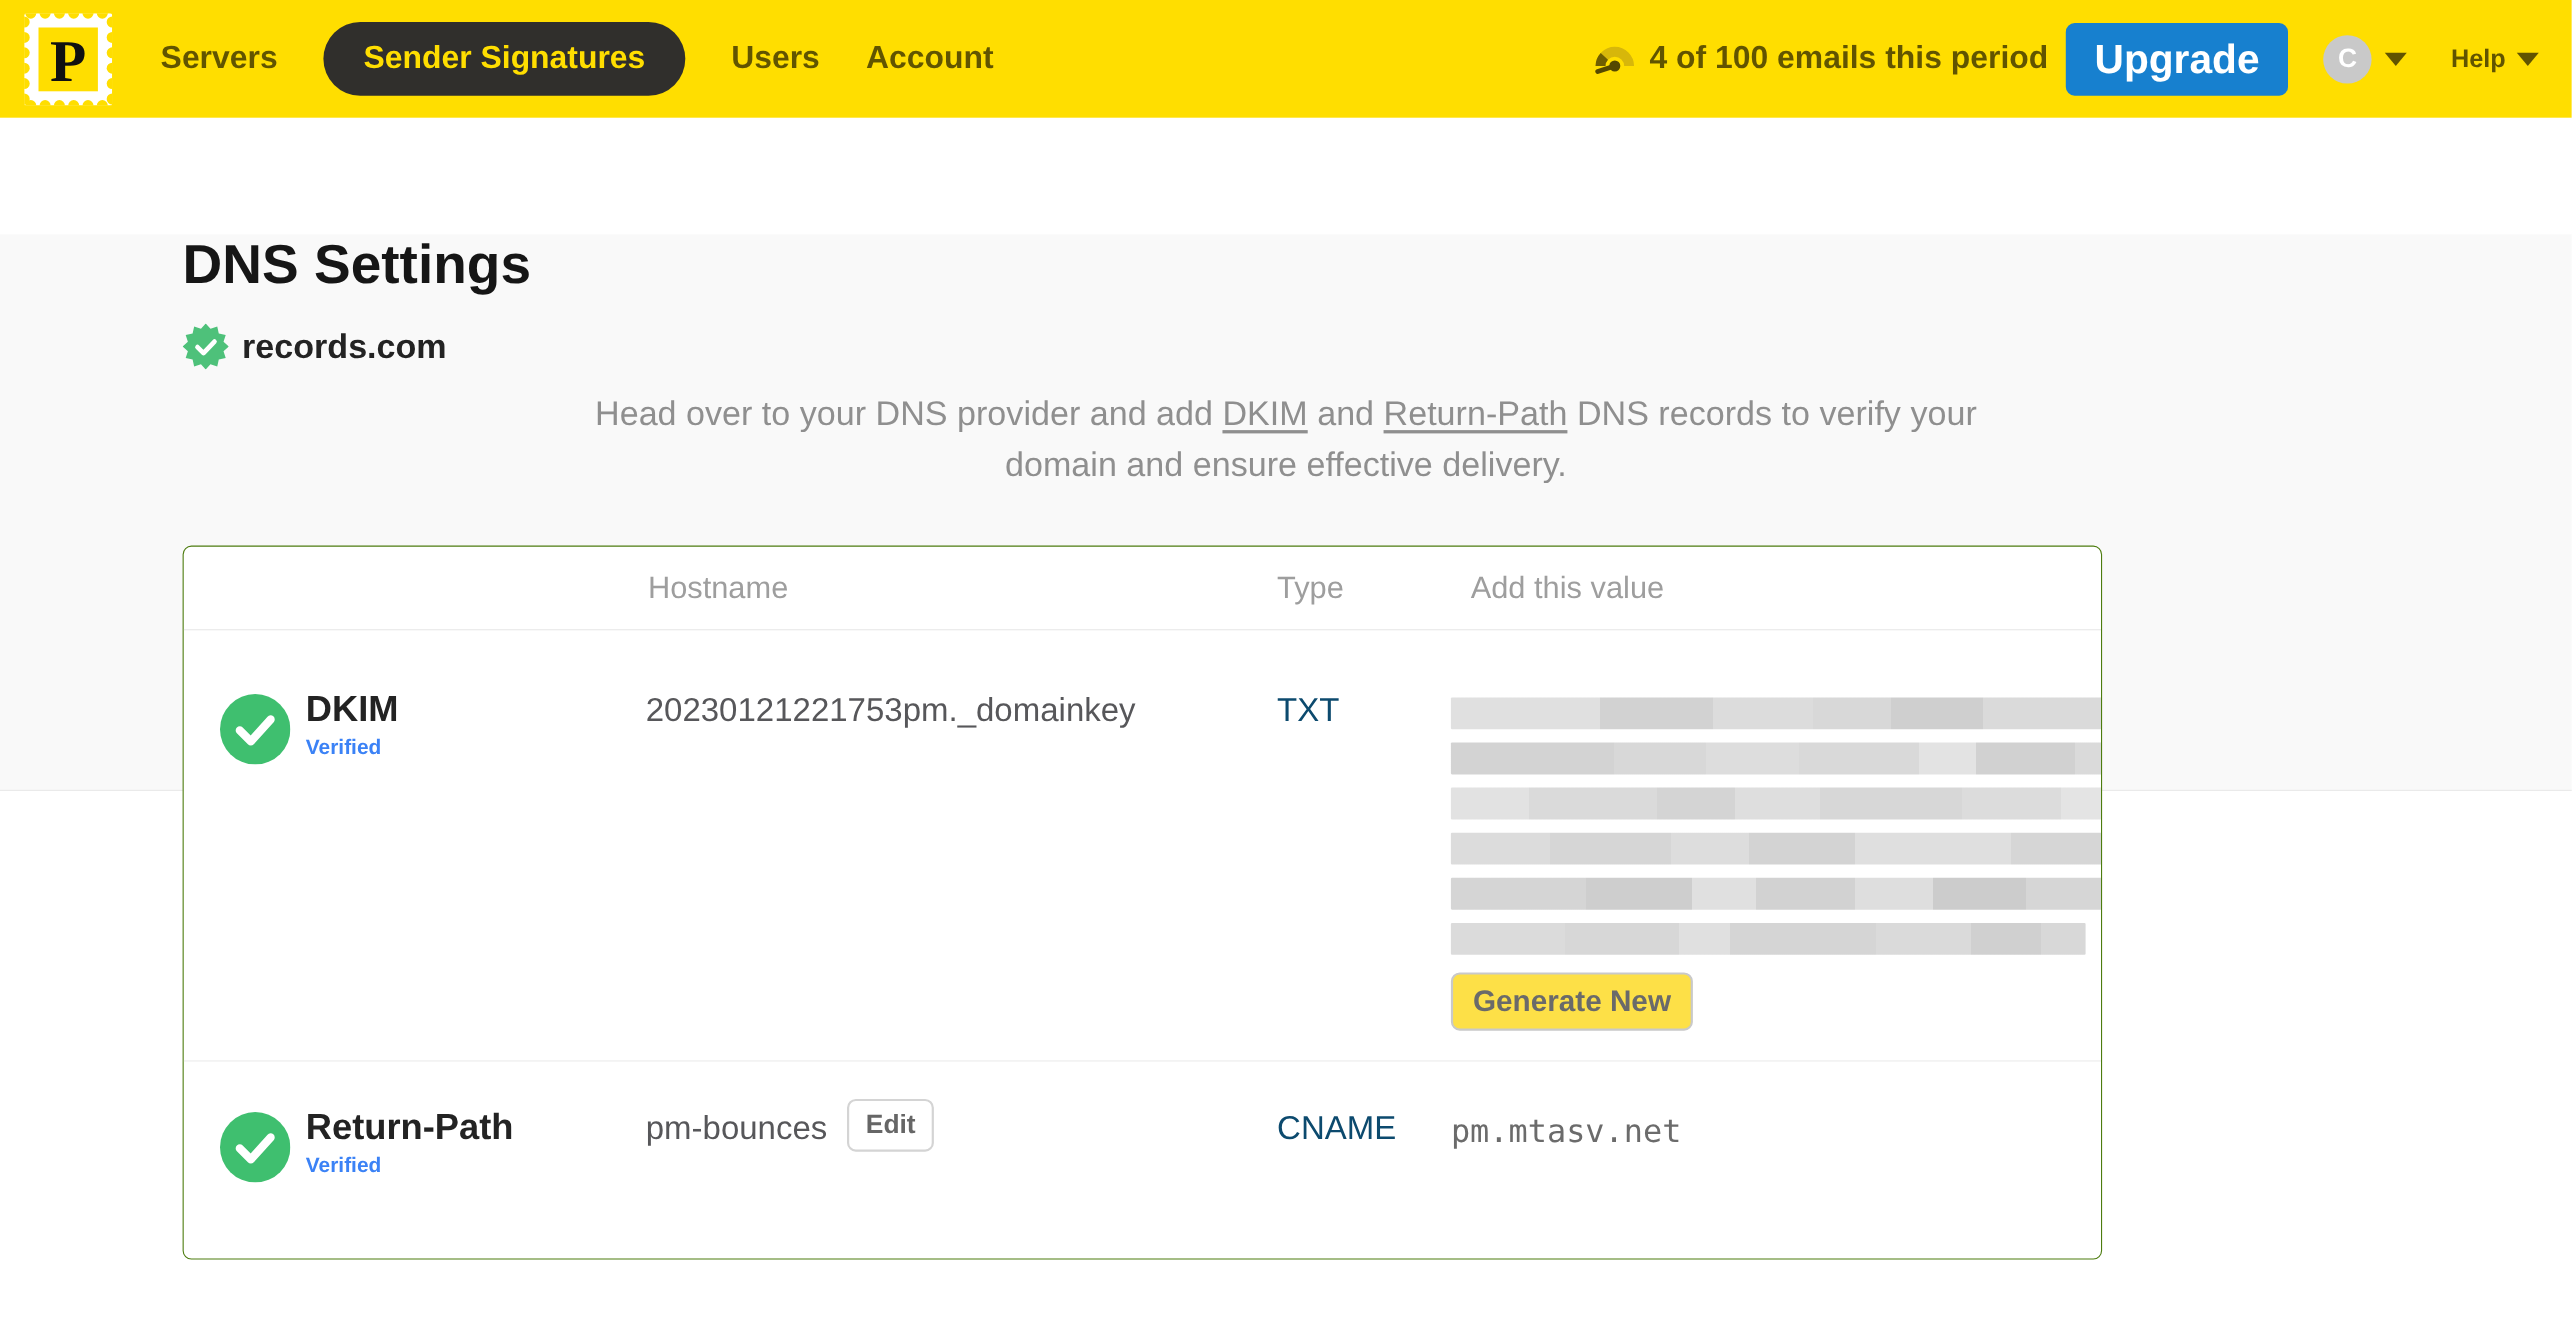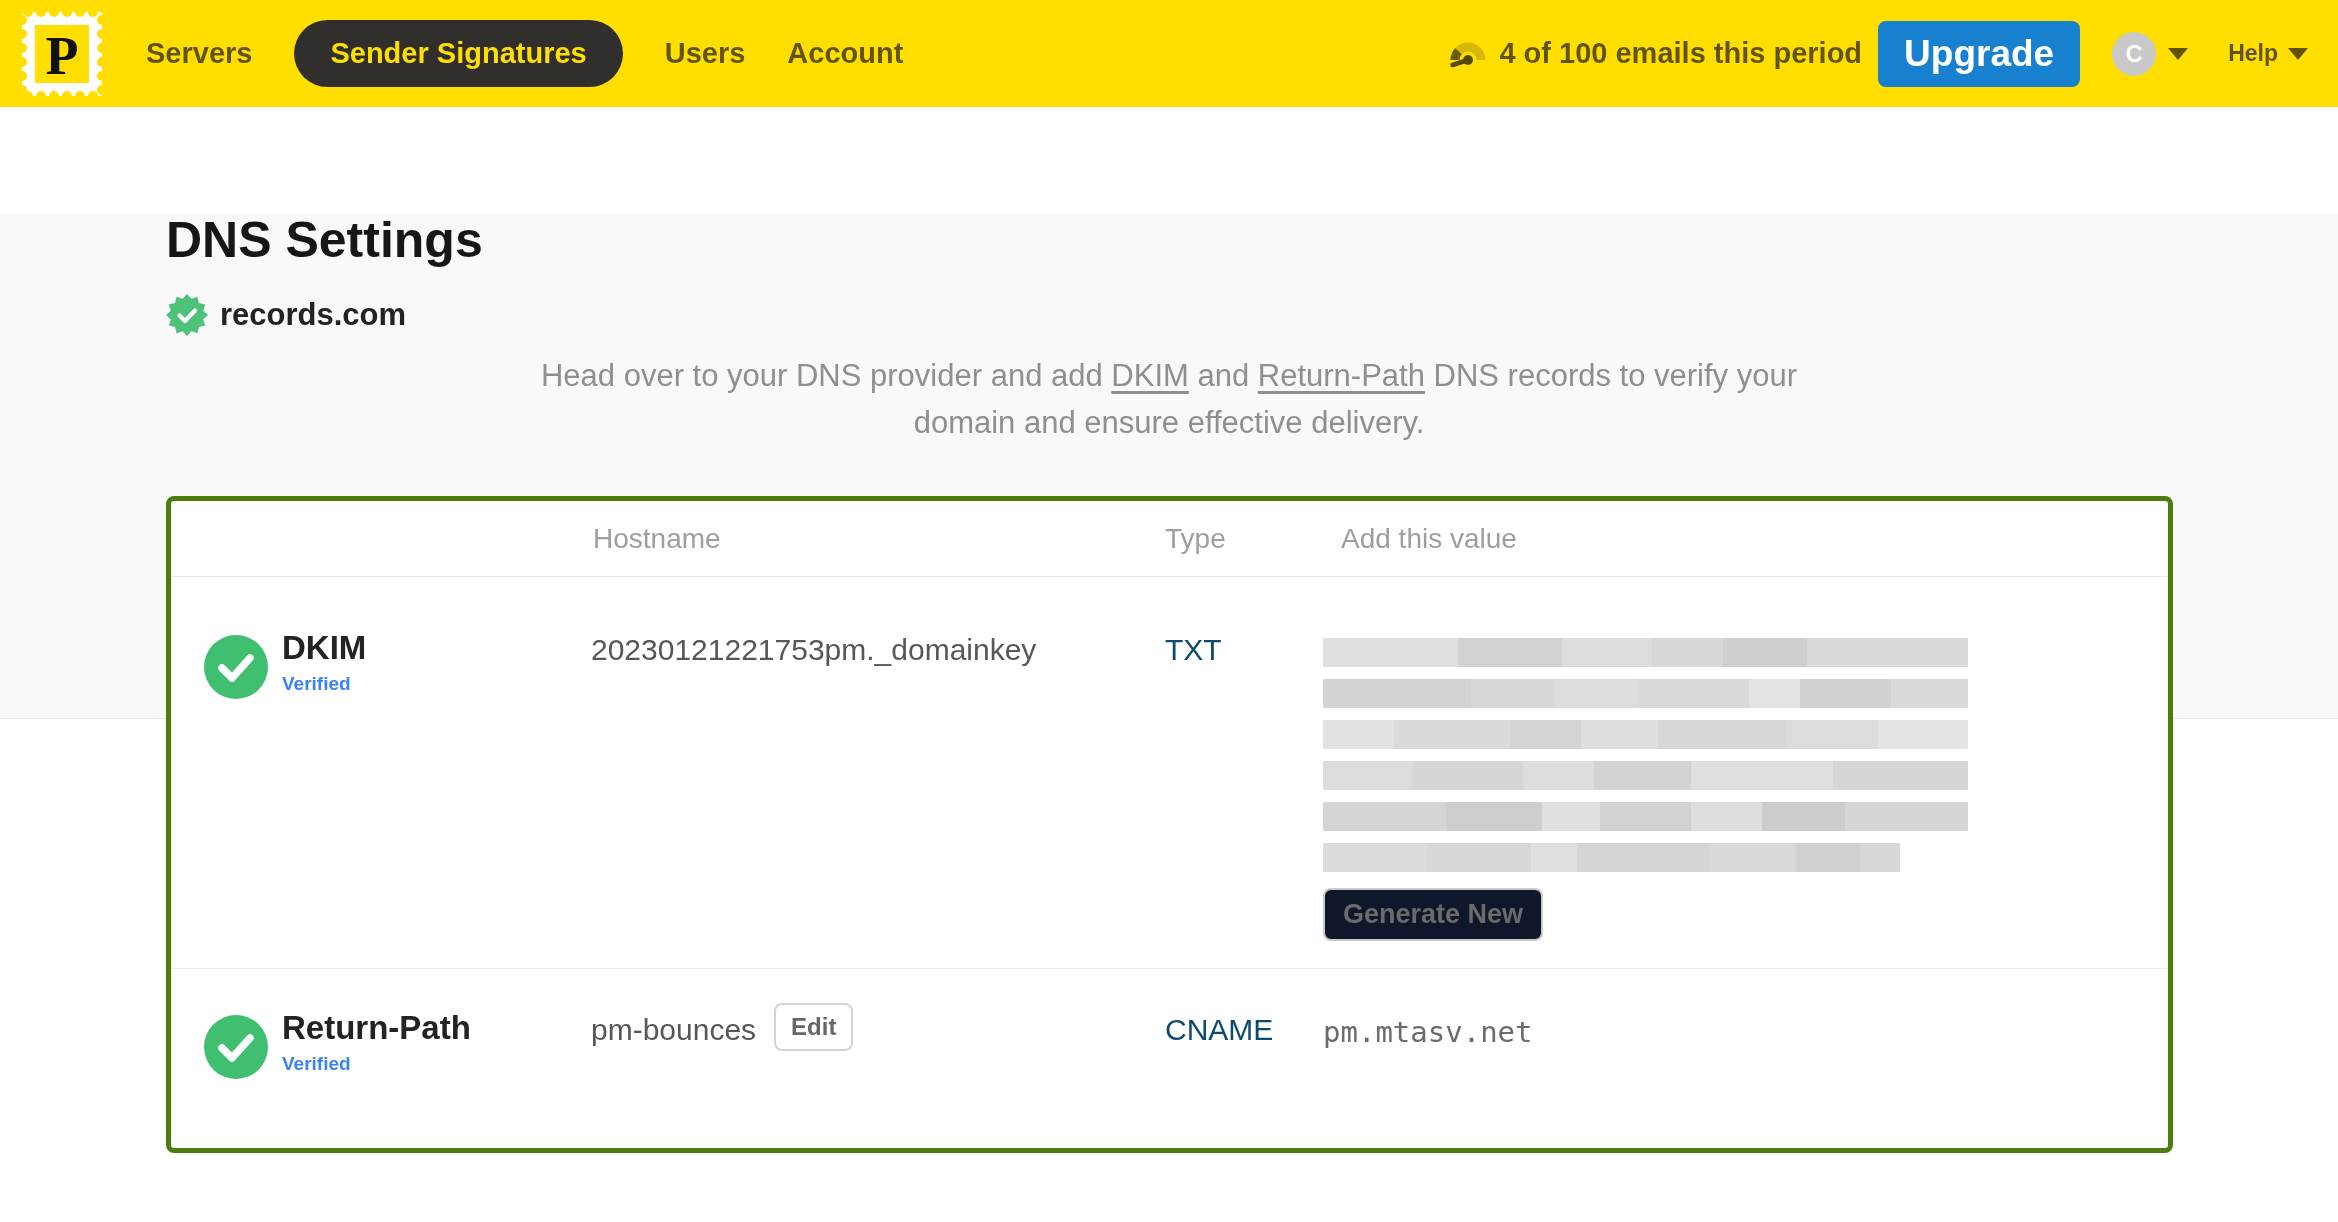--- a/index.html
+++ b/index.html
@@ -36,21 +36,21 @@
 
   .page-title { margin-top:106px; font-size:50px; line-height:1.1; font-weight:bold;
     color:#161616; }
   .domain-row { margin-top:26px; display:flex; align-items:center; gap:12px; }
   .domain-name { font-size:31px; font-weight:bold; color:#232323; }
   .intro { margin:16px auto 0; max-width:1260px; text-align:center; font-size:31px;
     line-height:47px; color:#8f8f8f; }
   .intro a { color:#8f8f8f; text-decoration:underline; text-underline-offset:5px; cursor:pointer; }
 
   
-  .card { margin-top:50px; width:2007px; background:#ffffff; border:5px solid #4d7c0f;
+  .card { margin-top:50px; width:1745px; background:#ffffff; border:1px solid #4d7c0f;
     border-radius:8px; overflow:hidden; }
   .grid-row { display:grid; grid-template-columns:420px 560px 172px 1fr; }
   .thead { height:76px; align-items:center; border-bottom:1px solid #e8e8e8; }
   .th { font-size:28px; color:#9e9e9e; }
   .th.c2 { padding-left:2px; } .th.c3 { padding-left:14px; } .th.c4 { padding-left:18px; }
 
   .row { min-height:180px; }
   .row + .row { border-top:1px solid #ececec; }
   .row-dkim { min-height:391px; }
   .cell { }
@@ -75,21 +75,21 @@
 
   
   .bar { height:29px; width:645px; margin-bottom:12px; border-radius:1px; }
   .bar:nth-child(1){ background:linear-gradient(90deg,#e0e0e0 0 21%,#d2d2d2 0 37%,#dcdcdc 0 51%,#d8d8d8 0 62%,#cfcfcf 0 75%,#dadada 0 100%); }
   .bar:nth-child(2){ background:linear-gradient(90deg,#d3d3d3 0 23%,#d8d8d8 0 36%,#dddddd 0 49%,#d9d9d9 0 66%,#e3e3e3 0 74%,#d1d1d1 0 88%,#dadada 0 100%); }
   .bar:nth-child(3){ background:linear-gradient(90deg,#e2e2e2 0 11%,#dadada 0 29%,#d4d4d4 0 40%,#dedede 0 52%,#d7d7d7 0 72%,#dcdcdc 0 86%,#e4e4e4 0 100%); }
   .bar:nth-child(4){ background:linear-gradient(90deg,#dcdcdc 0 14%,#d6d6d6 0 31%,#dddddd 0 42%,#d3d3d3 0 57%,#dfdfdf 0 79%,#d6d6d6 0 100%); }
   .bar:nth-child(5){ background:linear-gradient(90deg,#d5d5d5 0 19%,#cecece 0 34%,#e0e0e0 0 43%,#d2d2d2 0 57%,#dedede 0 68%,#cccccc 0 81%,#d6d6d6 0 100%); }
   .bar:nth-child(6){ width:577px; background:linear-gradient(90deg,#dbdbdb 0 18%,#d7d7d7 0 36%,#e0e0e0 0 44%,#d5d5d5 0 67%,#dadada 0 82%,#d0d0d0 0 93%,#d8d8d8 0 100%); }
 
-  .generate-btn { margin-top:4px; background:#0f172a; border:2px solid #c9c9c9;
+  .generate-btn { margin-top:4px; background:#fde047; border:2px solid #c9c9c9;
     border-radius:8px; color:#6a6a6a; font-size:27px; font-weight:bold;
     padding:9px 18px; cursor:pointer; font-family:inherit; }
 </style>
 </head>
 <body>
 
 <header class="topbar">
   <svg class="logo" viewBox="0 0 80 84">
     <rect x="0" y="0" width="80" height="84" rx="2" fill="#ffffff"></rect>
     <g fill="#FFDE00">

